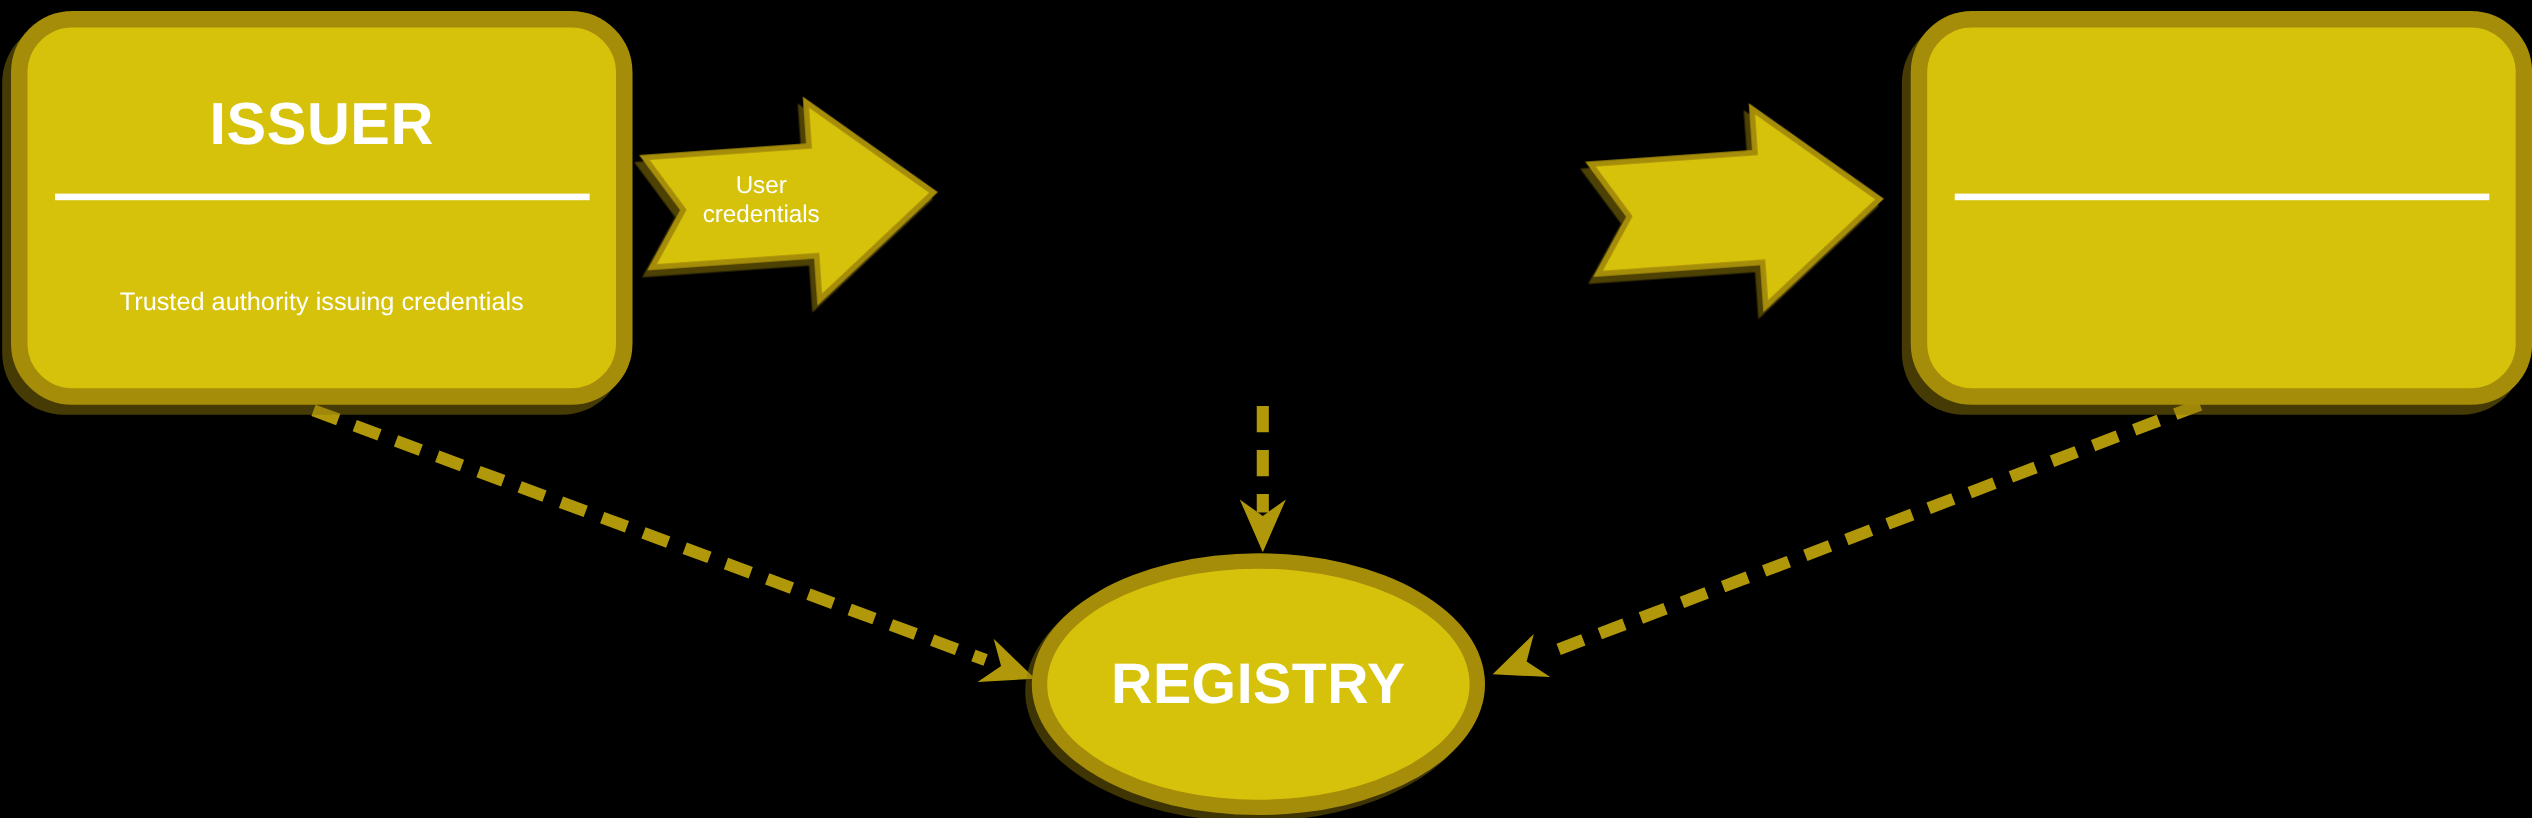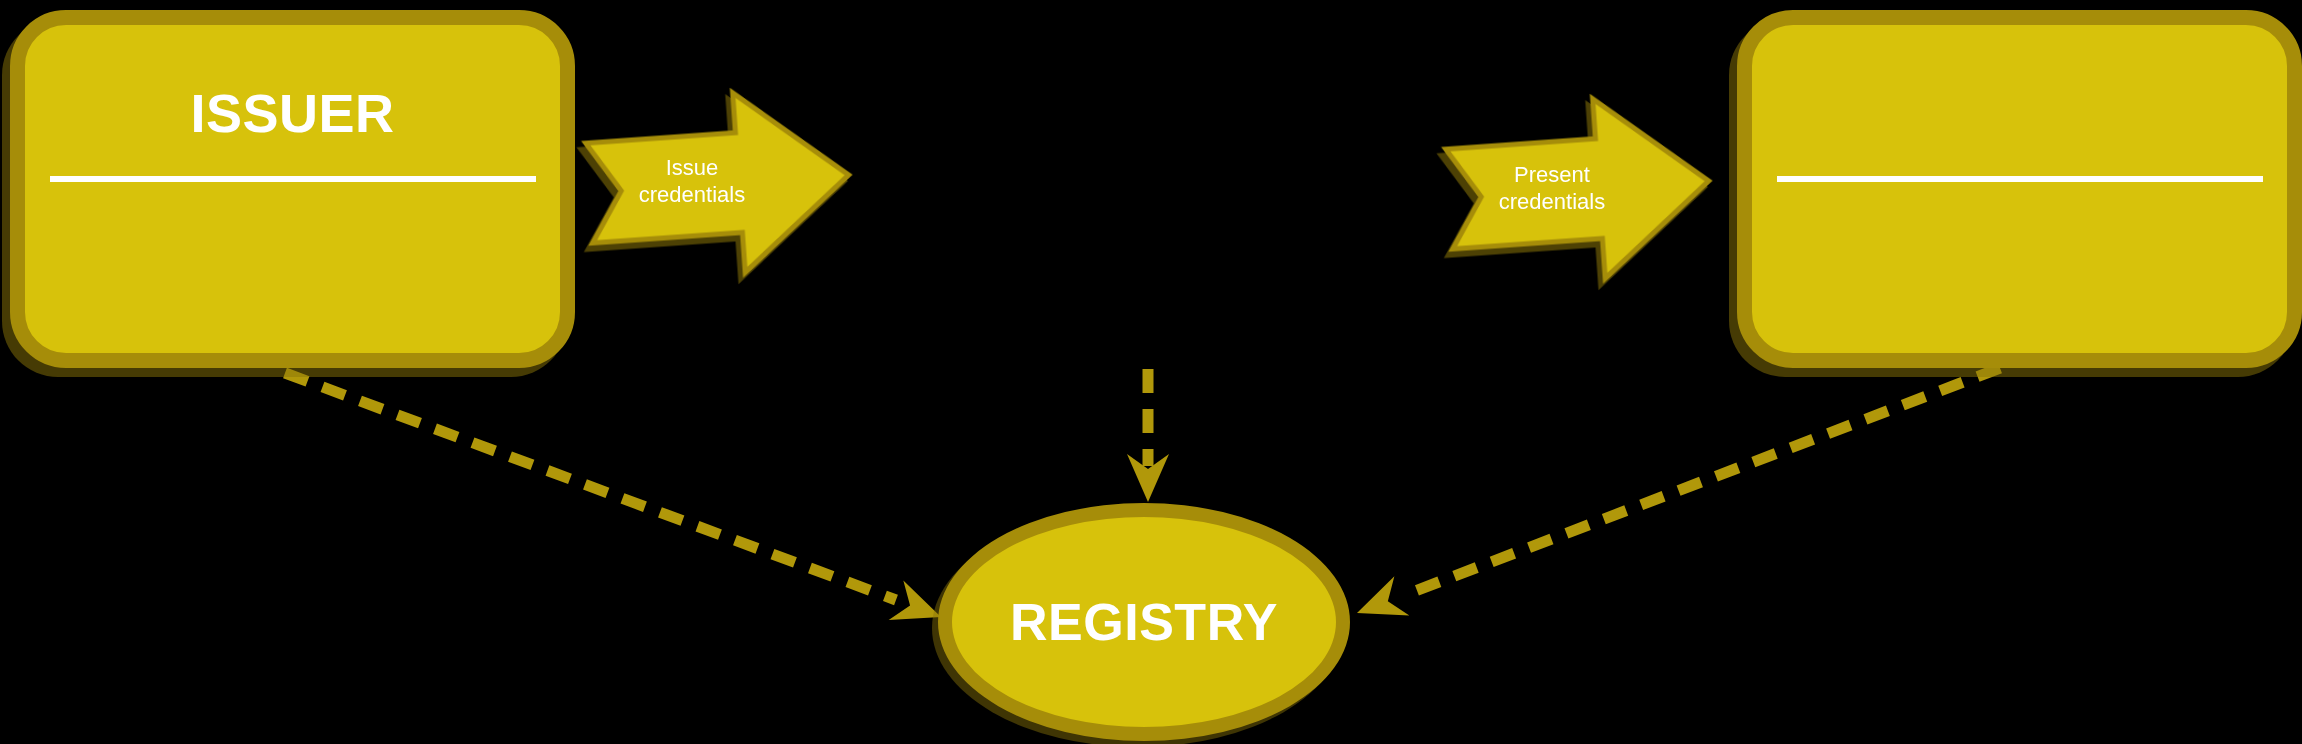--- a/index.html
+++ b/index.html
@@ -90,31 +90,29 @@
     <polygon class="arrow-head" points="0,0 -48,-21 -33,0 -48,21" transform="translate(1357,613) rotate(159.15)"></polygon>
 
     <polygon class="big-arrow" points="0,40 150,40 150,0 260,90 150,180 150,140 0,140 32,90" transform="translate(589,94) rotate(-4 130 90)"></polygon>
 
     <polygon class="big-arrow" points="0,40 150,40 150,0 260,90 150,180 150,140 0,140 32,90" transform="translate(1449,100) rotate(-4 130 90)"></polygon>
   </svg>
 
   <div class="node" id="issuer-node">
     <div class="node-title">ISSUER</div>
     <div class="node-rule"></div>
+    <div class="node-subtitle">Trusted authority issuing credentials</div>
   </div>
 
 
   <div class="node" id="verifier-node">
     <div class="node-rule"></div>
   </div>
 
   <div class="flow-label" id="issue-label">
-    <div class="inner">Issue credentials</div>
-  </div>
-  <div class="flow-label" id="present-label">
-    <div class="inner">Present credentials</div>
+    <div class="inner">User credentials</div>
   </div>
 
   <div class="registry">
     <div class="registry-title">REGISTRY</div>
   </div>
 
 </div>
 
 </body></html>

